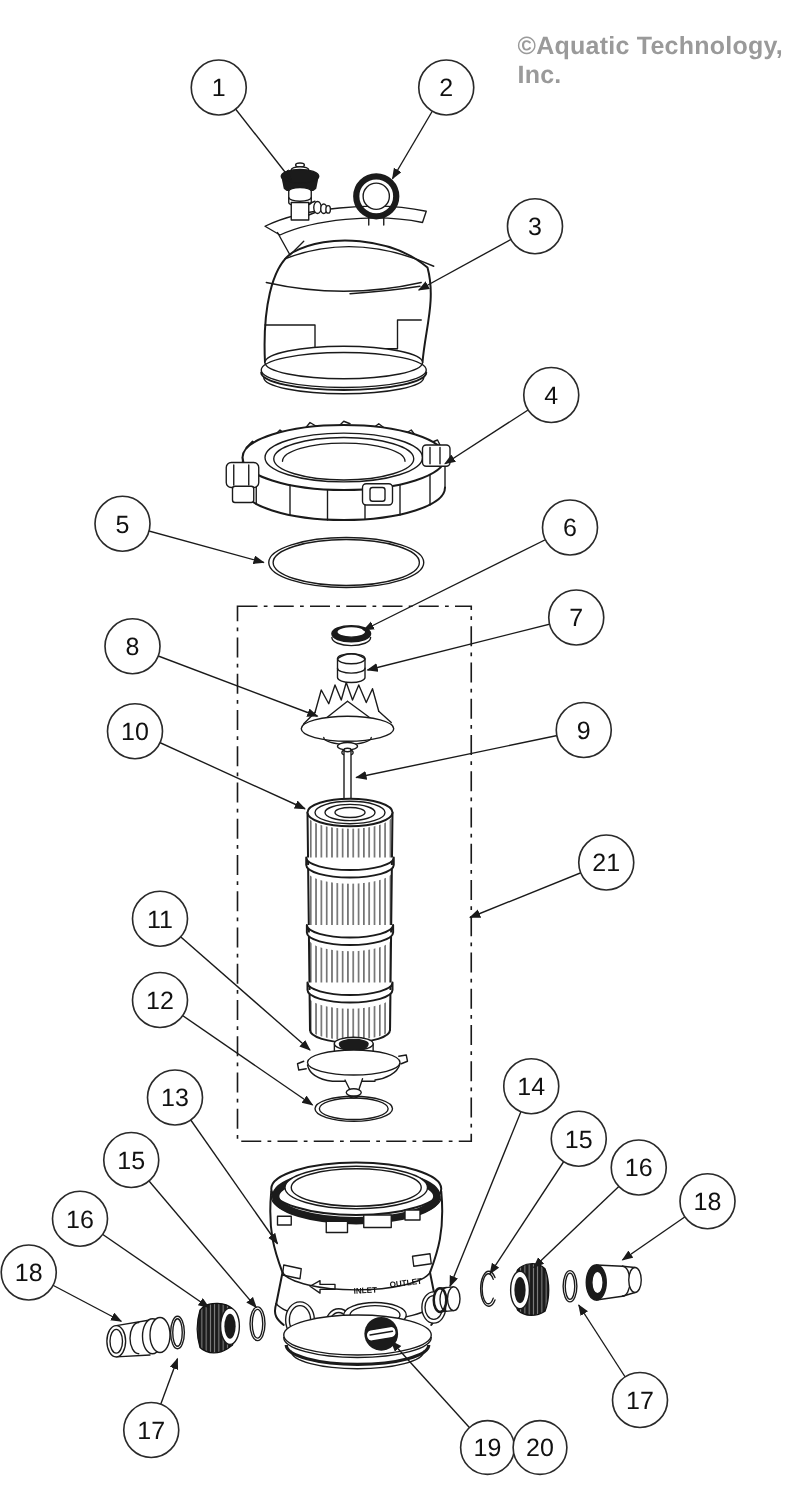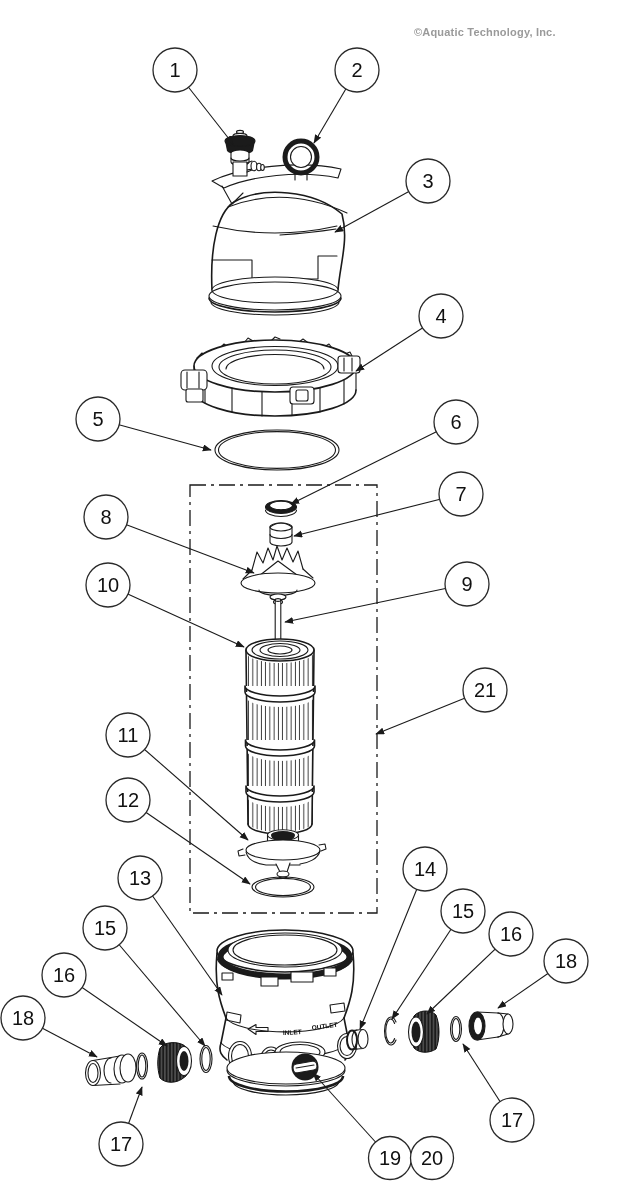--- a/index.html
+++ b/index.html
@@ -1,18 +1,18 @@
 <!DOCTYPE html>
 <html><head>
 <meta charset="utf-8">
 <style>
   html,body{margin:0;padding:0;background:#fff;}
   .stage{position:relative;width:641px;height:1200px;background:#fff;overflow:hidden;
          font-family:"Liberation Sans",sans-serif;}
-  .copyright{position:absolute;left:414px;top:26px;font-size:11px;font-weight:bold;
+  .copyright{position:absolute;left:414px;top:26px;font-size:20px;font-weight:bold;
              color:#9a9a9a;letter-spacing:0.2px;}
   svg{position:absolute;left:0;top:0;}
   .ln{stroke:#1a1a1a;stroke-width:1.1;fill:none;stroke-linecap:round;stroke-linejoin:round;}
   .ln2{stroke:#1a1a1a;stroke-width:1.6;fill:none;stroke-linecap:round;stroke-linejoin:round;}
   .fw{fill:#fff;}
   .fd{fill:#1b1b1b;}
   .leader{stroke:#1a1a1a;stroke-width:1.1;fill:none;}
   .callout circle{fill:#fff;stroke:#2a2a2a;stroke-width:1.3;}
   .callout text{font-family:"Liberation Sans",sans-serif;font-size:20px;fill:#111;
                 text-anchor:middle;}

